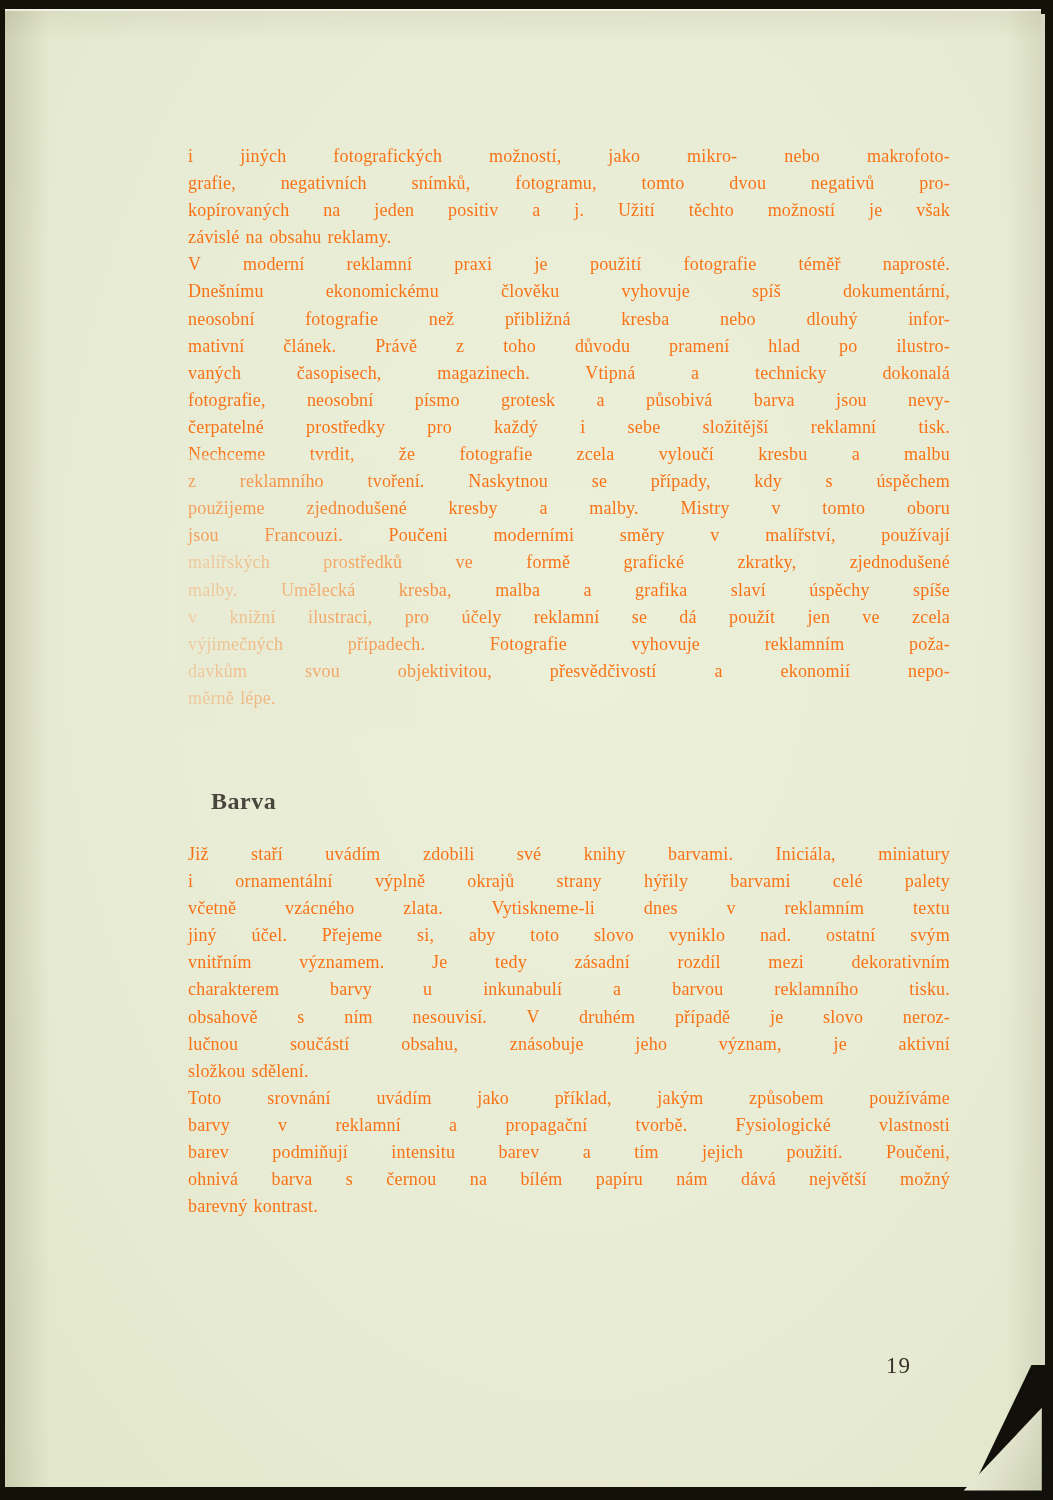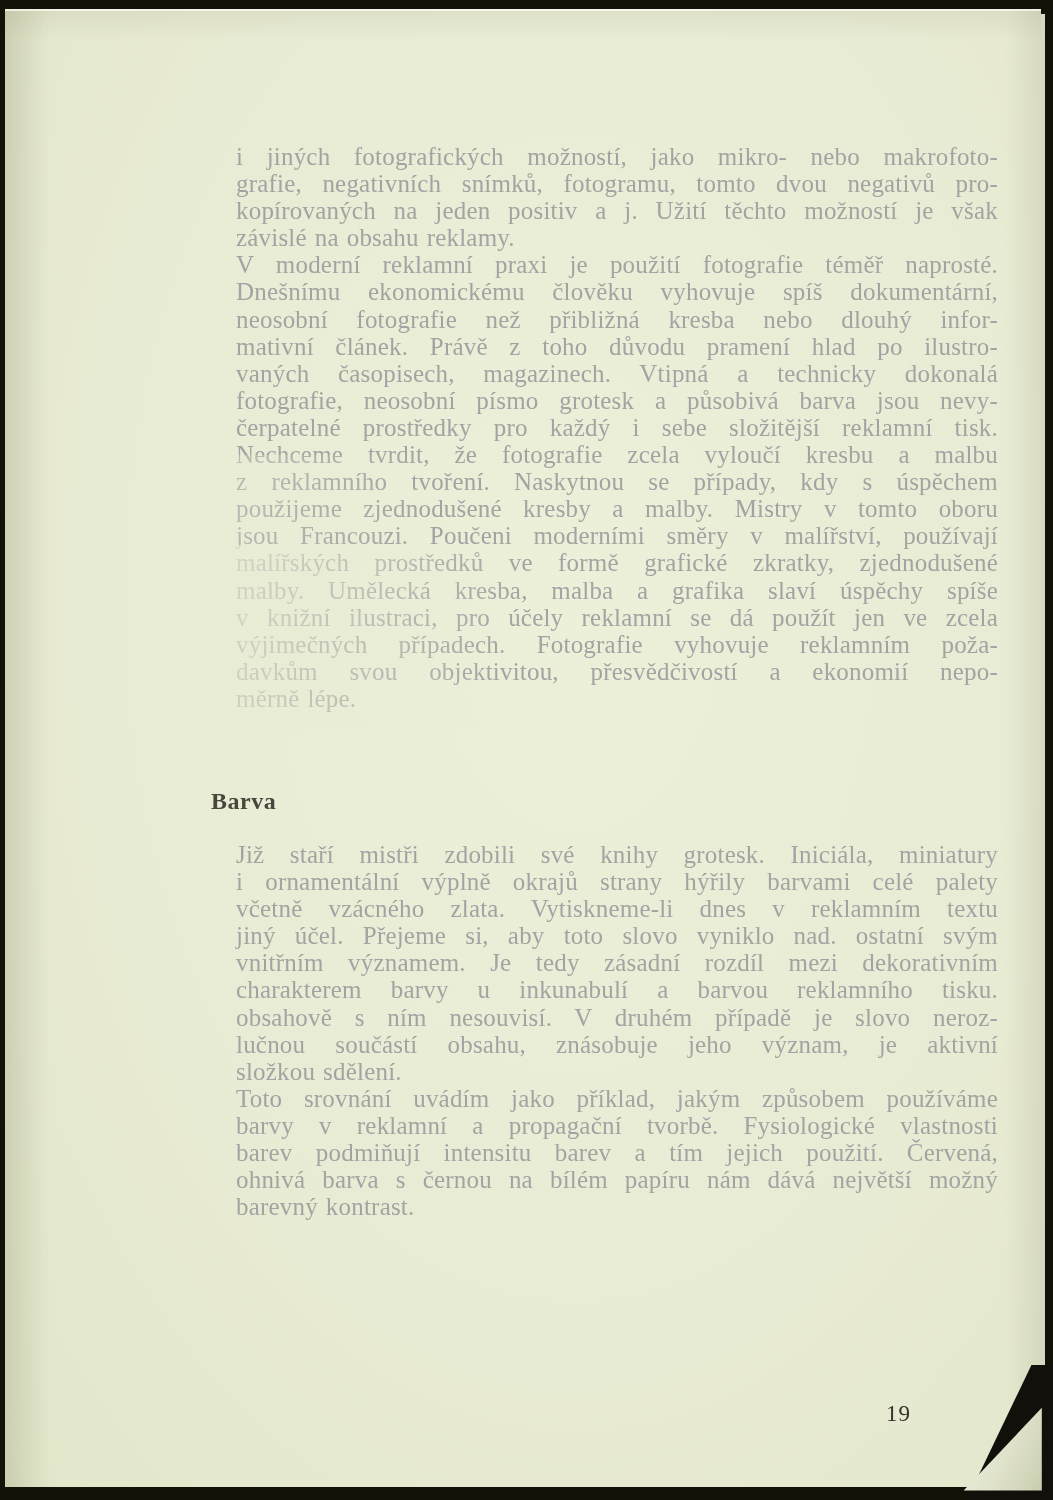--- a/index.html
+++ b/index.html
@@ -58,26 +58,25 @@
     width: 84px;
     height: 88px;
     background: linear-gradient(115deg, #f3f4e6 0%, #dfe2c9 55%, #c7cbad 100%);
     clip-path: polygon(95% 2%, 95% 96%, 2% 96%);
   }
   
   .textcol {
     position: absolute;
     left: 188px;
     width: 762px;
-    color: #a3a3a3;
-    font-size: 25px;
+    color: #f97316;
+    font-size: 18px;
     line-height: 27.1px;
     letter-spacing: 0.2px;
     word-spacing: 1.5px;
-    margin-left: 48px;
   }
   .block-intro { top: 143px; }
   .block-barva { top: 841px; }
   .line {
     text-align: justify;
     text-align-last: justify;
     text-justify: inter-word;
     white-space: normal;
     height: 27.1px;
     overflow: visible;
@@ -119,21 +118,20 @@
     color: #49473d;
     letter-spacing: 0.5px;
   }
   .page-number {
     position: absolute;
     left: 886px;
     top: 1353px;
     font-size: 23px;
     color: #34322a;
     letter-spacing: 1px;
-    margin-top: 48px;
   }
 </style>
 </head>
 <body>
 
 <div class="stage">
 
   <div class="paper"></div>
 
   <div class="textcol block-intro">
@@ -159,32 +157,32 @@
       <div class="line">davkům svou objektivitou, přesvědčivostí a ekonomií nepo-</div>
       <div class="line last">měrně lépe.</div>
     </div>
 
   <div class="ink-fade2"></div>
   <div class="ink-fade"></div>
 
   <div class="heading">Barva</div>
 
   <div class="textcol block-barva">
-      <div class="line">Již staří mistři zdobili své knihy grotesk. Iniciála, miniatury</div>
+      <div class="line">Již staří uvádím zdobili své knihy barvami. Iniciála, miniatury</div>
       <div class="line">i ornamentální výplně okrajů strany hýřily barvami celé palety</div>
       <div class="line">včetně vzácného zlata. Vytiskneme-li dnes v reklamním textu</div>
       <div class="line">jiný účel. Přejeme si, aby toto slovo vyniklo nad. ostatní svým</div>
       <div class="line">vnitřním významem. Je tedy zásadní rozdíl mezi dekorativním</div>
       <div class="line">charakterem barvy u inkunabulí a barvou reklamního tisku.</div>
       <div class="line">obsahově s ním nesouvisí. V druhém případě je slovo neroz-</div>
       <div class="line">lučnou součástí obsahu, znásobuje jeho význam, je aktivní</div>
       <div class="line last">složkou sdělení.</div>
       <div class="line">Toto srovnání uvádím jako příklad, jakým způsobem používáme</div>
       <div class="line">barvy v reklamní a propagační tvorbě. Fysiologické vlastnosti</div>
-      <div class="line">barev podmiňují intensitu barev a tím jejich použití. Červená,</div>
+      <div class="line">barev podmiňují intensitu barev a tím jejich použití. Poučeni,</div>
       <div class="line">ohnivá barva s černou na bílém papíru nám dává největší možný</div>
       <div class="line last">barevný kontrast.</div>
     </div>
 
   <div class="page-number">19</div>
 
   <div class="right-edge"></div>
   <div class="curl-dark"></div>
   <div class="curl-fold"></div>
 

